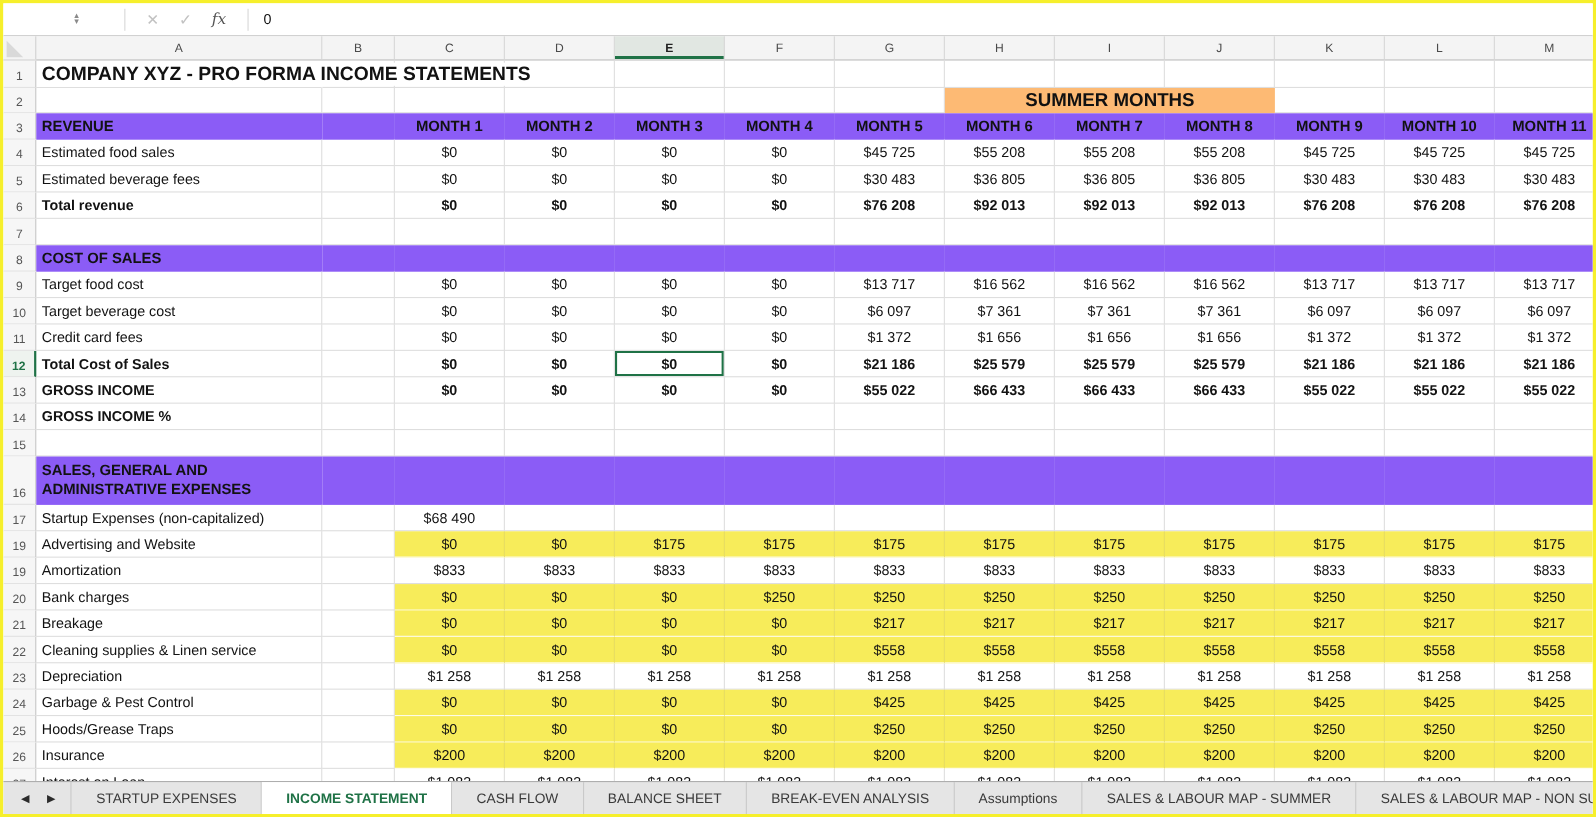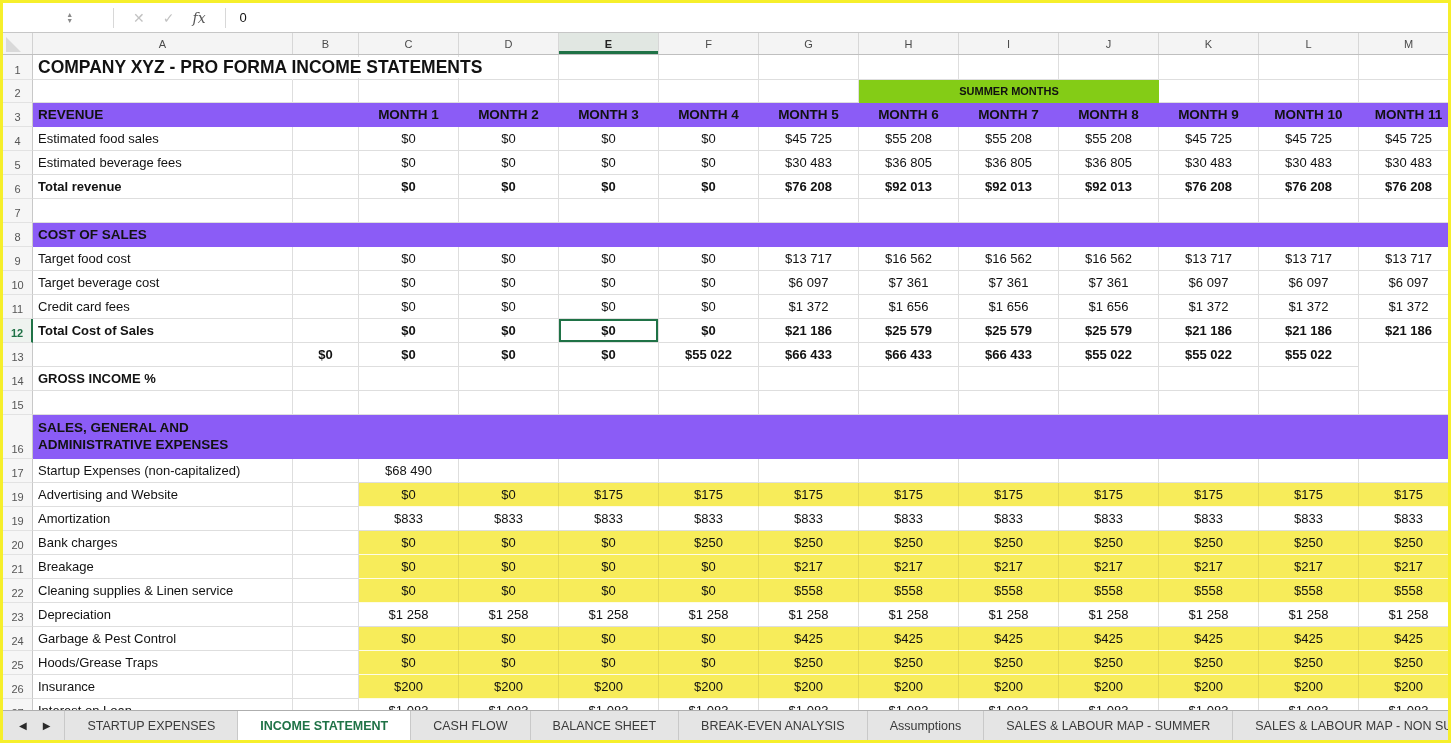--- a/index.html
+++ b/index.html
@@ -71,23 +71,23 @@
     overflow: hidden; white-space: nowrap;
   }
   .cell.label { justify-content: flex-start; padding-left: 5px; }
   .cell.b { font-weight: bold; }
   .cell.blue { background: #8b5cf6; border-right-color: transparent; border-bottom-color: transparent; }
   .cell.sec { font-weight: bold; font-size: 13.5px; }
   .cell.sec.wrap { white-space: normal; line-height: 1.25; }
   .cell.mh { font-weight: bold; font-size: 13.5px; }
   .cell.yellow { background: #f7ec5a; border-right-color: rgba(0,0,0,0.08); border-bottom-color: rgba(255,255,255,0.85); }
   .banner {
-    background: #84cc16;
+    background: #fdba74;
     display: flex; align-items: center; justify-content: center;
-    font-weight: bold; font-size: 11px; color: #111;
+    font-weight: bold; font-size: 17px; color: #111;
     border-bottom: 1px solid transparent;
   }
   .title-cell { overflow: visible; position: relative; z-index: 2; border-right-color: transparent; }
   .title-text { background: #fff; font-weight: bold; font-size: 17.5px; white-space: nowrap; padding-right: 10px; text-align: center; }
   .cell.selected {
     position: relative; z-index: 2; overflow: visible;
     box-shadow: inset 0 0 0 2px #1f7246;
   }
 
   
@@ -334,20 +334,21 @@
         <div class="cell b">$21 186</div>
         <div class="cell b">$25 579</div>
         <div class="cell b">$25 579</div>
         <div class="cell b">$25 579</div>
         <div class="cell b">$21 186</div>
         <div class="cell b">$21 186</div>
         <div class="cell b">$21 186</div>
       </div>
       <div class="row" style="grid-template-columns: 30px 260px 66px repeat(11, 100px); height: 24px;">
         <div class="gutter">13</div>
+        <div class="cell label b">GROSS INCOME</div>
         <div class="cell"></div>
         <div class="cell b">$0</div>
         <div class="cell b">$0</div>
         <div class="cell b">$0</div>
         <div class="cell b">$0</div>
         <div class="cell b">$55 022</div>
         <div class="cell b">$66 433</div>
         <div class="cell b">$66 433</div>
         <div class="cell b">$66 433</div>
         <div class="cell b">$55 022</div>

